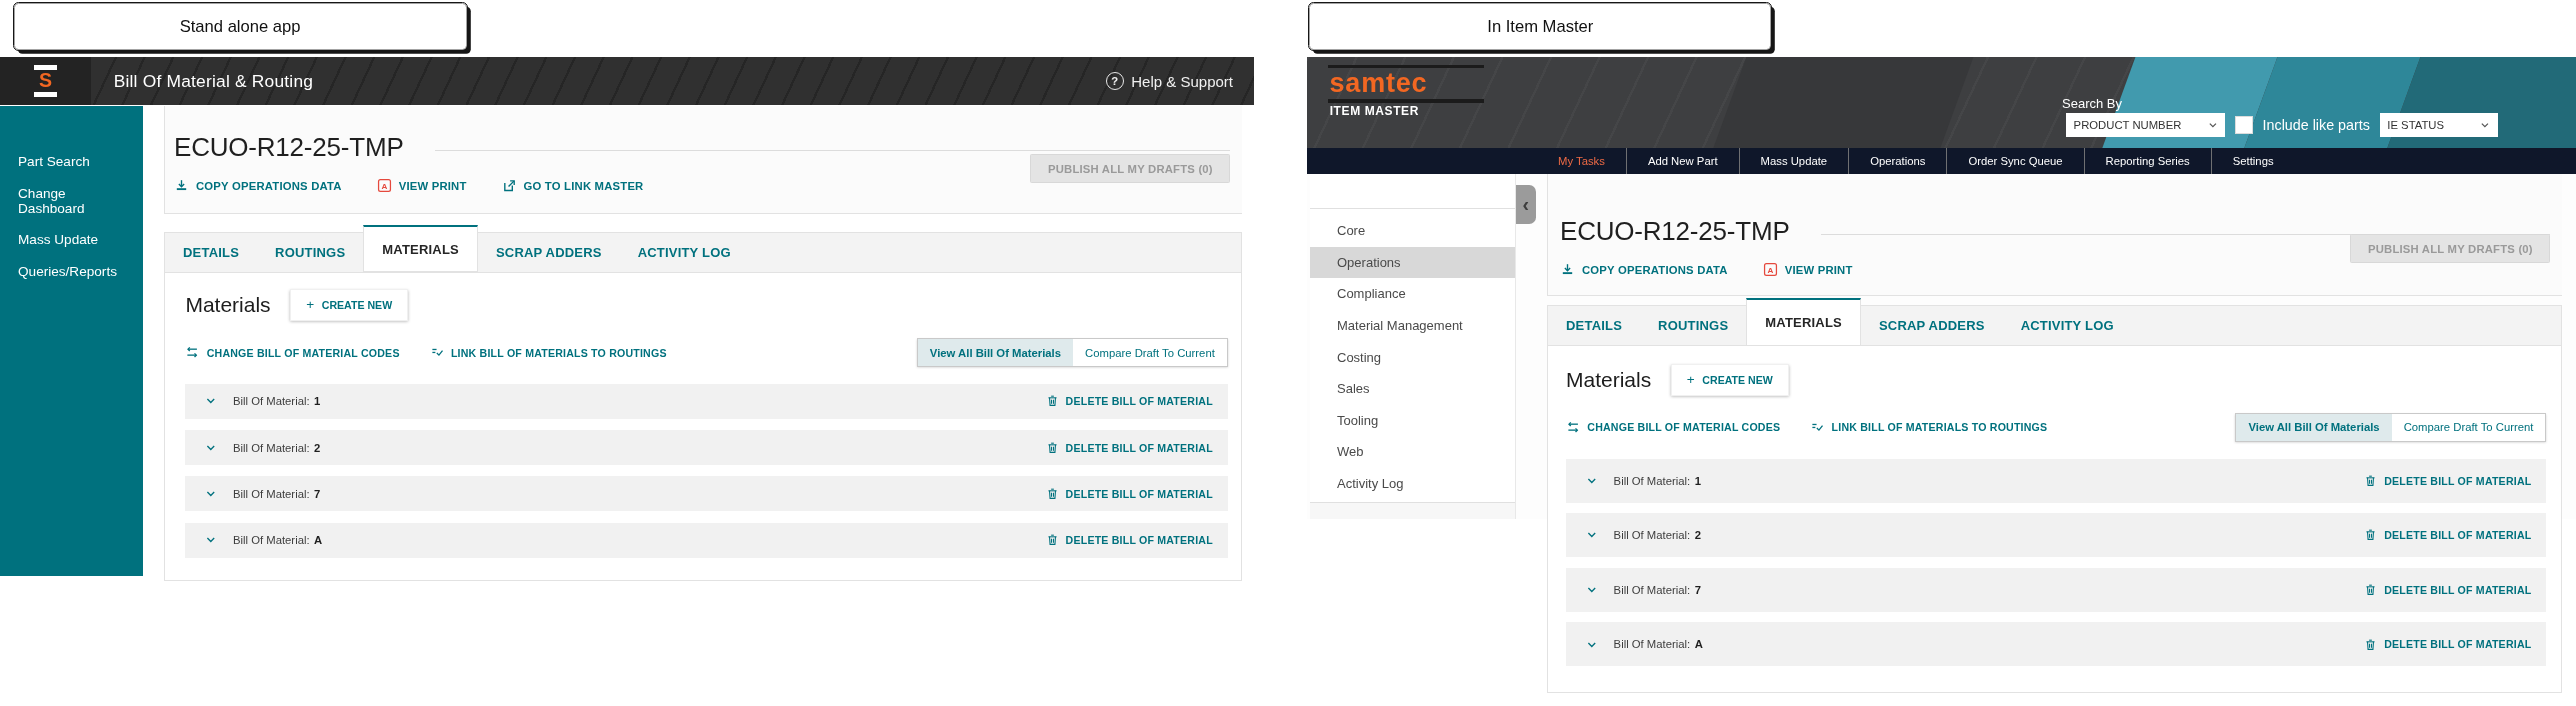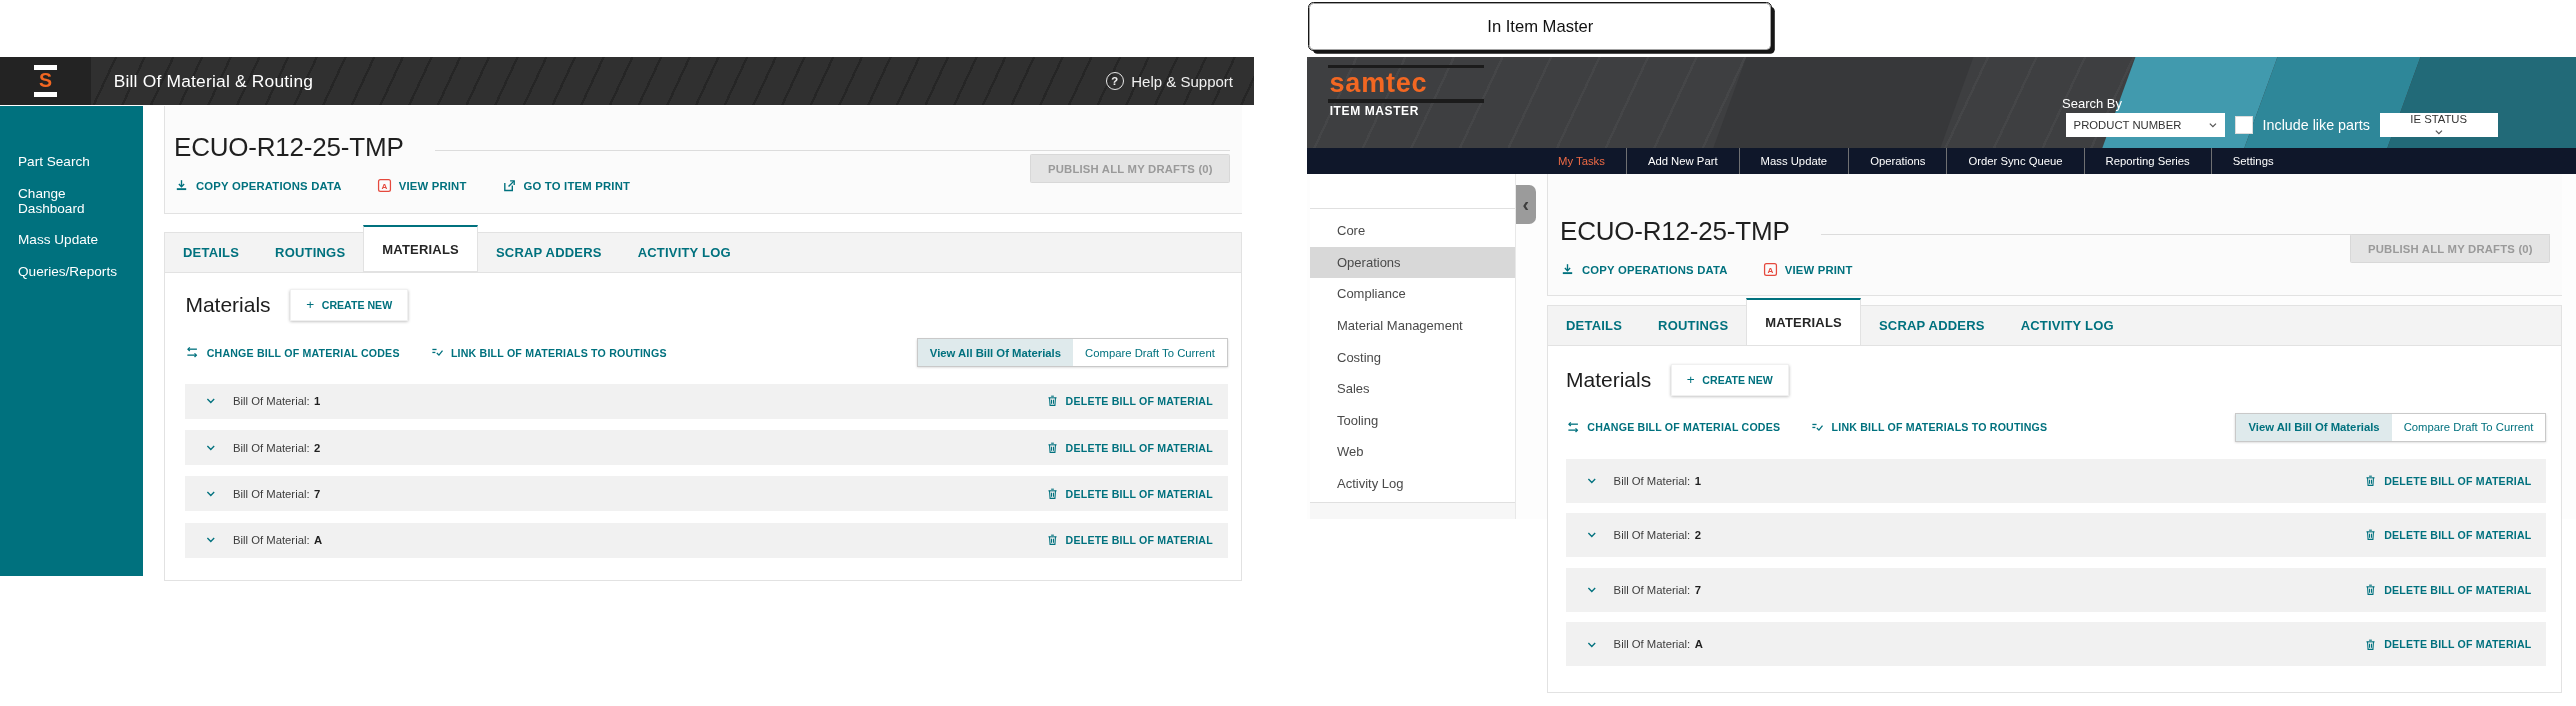--- a/index.html
+++ b/index.html
@@ -108,21 +108,21 @@
     padding:0 9px; font-size:14.3px; color:#333; font-family:inherit; }
   .search-input::placeholder { color:#9b9b9b; }
   .search-btn { width:56px; height:27px; background:#f15a29; border:none; display:flex;
     align-items:center; justify-content:center; cursor:pointer; }
   .search-by-label { position:absolute; left:755px; top:39px; color:#fff; font-size:13px; z-index:4; }
   .filters-row { position:absolute; left:759px; top:56px; display:flex; align-items:center;
     gap:9.8px; z-index:4; }
   .fake-select { background:#fff; height:24px; display:flex; align-items:center;
     justify-content:space-between; padding:0 7.6px; font-size:11.3px; color:#333; cursor:pointer; }
   .sel-product { width:159px; }
-  .sel-status { width:118px;flex-direction:column; }
+  .sel-status { width:118px; }
   .im-checkbox { width:18px; height:18px; background:#fff; border:0.8px solid #dcdcdc; cursor:pointer; }
   .include-label { color:#fff; font-size:14.3px; white-space:nowrap; }
   .im-nav { position:absolute; top:148px; left:0; right:0; height:26.4px; background:#0f172a;
     display:flex; align-items:center; padding-left:230px; }
   .nav-item { padding:0 21px; height:100%; display:flex; align-items:center; color:#fff;
     font-size:11.3px; cursor:pointer; white-space:nowrap; }
   .nav-item + .nav-item { border-left:0.8px solid #6f7072; }
   .nav-item.active { color:#ed6a45; }
   .im-body { position:absolute; top:174px; left:0; right:0; bottom:15px; background:#fdfdfd; }
   .im-sidebar { position:absolute; left:3px; top:0; width:206px; bottom:0; background:#fff;
@@ -142,20 +142,23 @@
   .im-main .card { margin-top:9px; }
   .im-main .card-body { padding:18px 15px 26px 18px; }
   .im-main .bom-row { height:44px; }
   .im-main .bom-rows { gap:10.6px; }
 </style>
 </head>
 <body>
 
 <div class="panel-sa">
 
+  <div class="callout sa-callout">
+    <span>Stand alone app</span>
+  </div>
 
   <div class="sa-header">
     <div class="sa-logo-box">
       <div class="s-logo">
         <span class="bar"></span>
         <span class="s-letter">S</span>
         <span class="bar"></span>
       </div>
     </div>
     <div class="sa-title">Bill Of Material &amp; Routing</div>
@@ -194,21 +197,21 @@
                 <text x="12" y="17" text-anchor="middle" font-size="13" font-weight="bold" fill="#e5493d">A</text>
               </svg>
             <span>VIEW PRINT</span>
           </span>
           <span class="action-link">
             <svg width="15" height="15" viewBox="0 0 24 24" fill="none" stroke="#00717E" stroke-width="2.2">
                 <path d="M4.5 8v12h12v-8"></path>
                 <path d="M13 4.5h6.5V11"></path>
                 <path d="M19 5l-8.5 8.5"></path>
               </svg>
-            <span>GO TO ITEM PRINT</span>
+            <span>GO TO LINK MASTER</span>
           </span>
         </div>
         <button class="publish-btn">PUBLISH ALL MY DRAFTS (0)</button>
       </div>
 
       <div class="card">
         <div class="tab-strip">
           <span class="tab">DETAILS</span>
           <span class="tab">ROUTINGS</span>
           <span class="tab active">MATERIALS</span>

